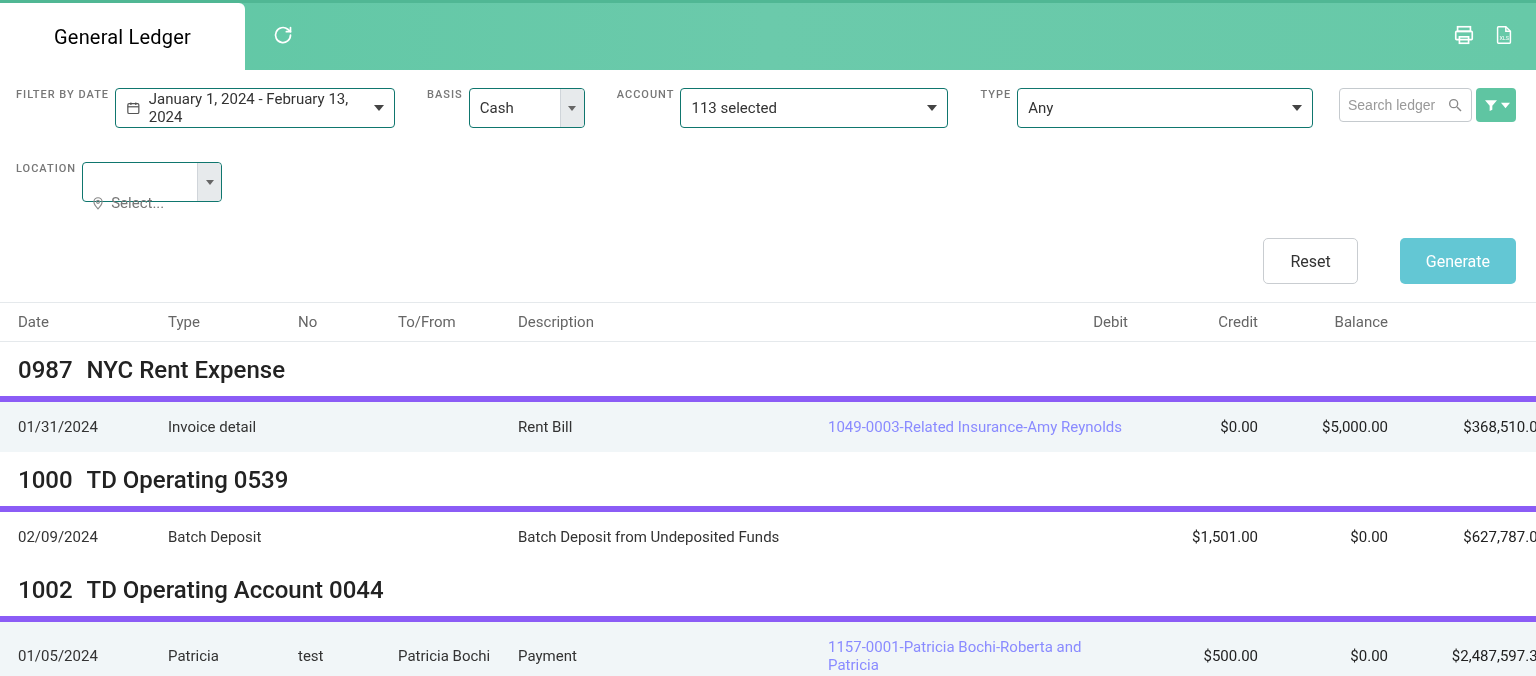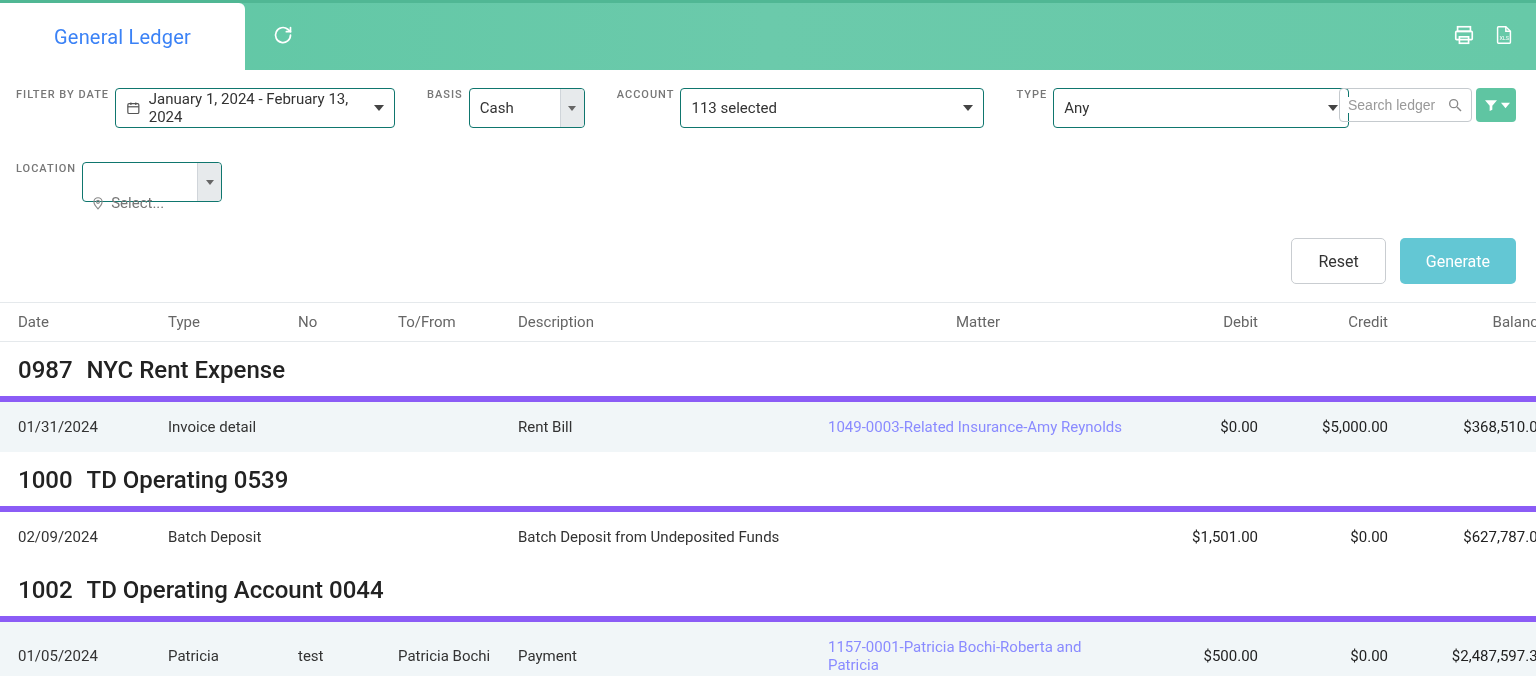--- a/index.html
+++ b/index.html
@@ -12,21 +12,21 @@
   .header-bar {
     background: linear-gradient(90deg, #5fc7a4 0%, #6bcaab 50%, #67c9a8 100%);
     height: 70px;
     display: flex;
     align-items: center;
     position: relative;
     border-top: 3px solid #50b794;
   }
   .tab-active {
     background: #fff;
-    color: #3b82f6;
+    color: #000000;
     height: 67px;
     display: flex;
     align-items: center;
     padding: 0 54px;
     font-size: 20px;
     font-weight: 400;
     letter-spacing: 0.2px;
     border-top-right-radius: 6px;
   }
   .refresh-btn {
@@ -73,21 +73,21 @@
   .date-input { width: 280px; gap: 8px; }
   .basis-input { width: 116px; padding: 0; }
   .basis-input .basis-text { padding: 0 10px; flex:1; }
   .chev-box {
     width: 24px; height: 100%;
     background: #e7eaec;
     border-left: 1px solid #d0d5da;
     display:flex; align-items:center; justify-content:center;
     border-radius: 0 4px 4px 0;
   }
-  .account-input { width: 304px; justify-content: space-between; }
+  .account-input { width: 268px; justify-content: space-between; }
   .type-input { width: 296px; justify-content: space-between; }
   .location-input { width: 140px; padding:0; }
   .location-input .loc-body { flex:1; display:flex; align-items:center; gap:6px; padding:0 8px; color:#777;margin-top:41px; }
 
   .filters-row2 { width: 100%; margin-top: 6px; }
 
   .search-row {
     position: absolute;
     right: 20px;
     top: 18px;
@@ -122,20 +122,21 @@
     display:flex; justify-content:flex-end; gap:14px;
     padding: 24px 20px 18px 20px;
   }
   .btn {
     height: 46px;
     padding: 0 26px;
     border-radius: 5px;
     font-size: 16px;
     display:flex; align-items:center; justify-content:flex-end;
     cursor:pointer;
+    margin-left:28px;
   }
   .btn-reset { border:1px solid #c9cdd1; background:#fff; color:#333; }
   .btn-generate { background:#63c7d4; color:#fff; border:none; }
 
   .table { width:100%; border-top:1px solid #e5e9ec; }
   .thead, .row {
     display:grid;
     grid-template-columns: 150px 130px 100px 120px 310px 300px 130px 130px 158px;
     align-items:center;
     font-size: 15px;
@@ -284,21 +285,20 @@
     </div>
 </div>
 
 <div class="table">
   <div class="thead">
     <span>Date</span>
     <span>Type</span>
     <span>No</span>
     <span>To/From</span>
     <span>Description</span>
-    <span style="text-align:center">Matter</span>
     <span class="num">Debit</span>
     <span class="num">Credit</span>
     <span class="num">Balance</span>
   </div>
 
   <div id="tbody">
       <div class="group-head">
         <span class="code">0987</span>
         <span>NYC Rent Expense</span>
       </div>

